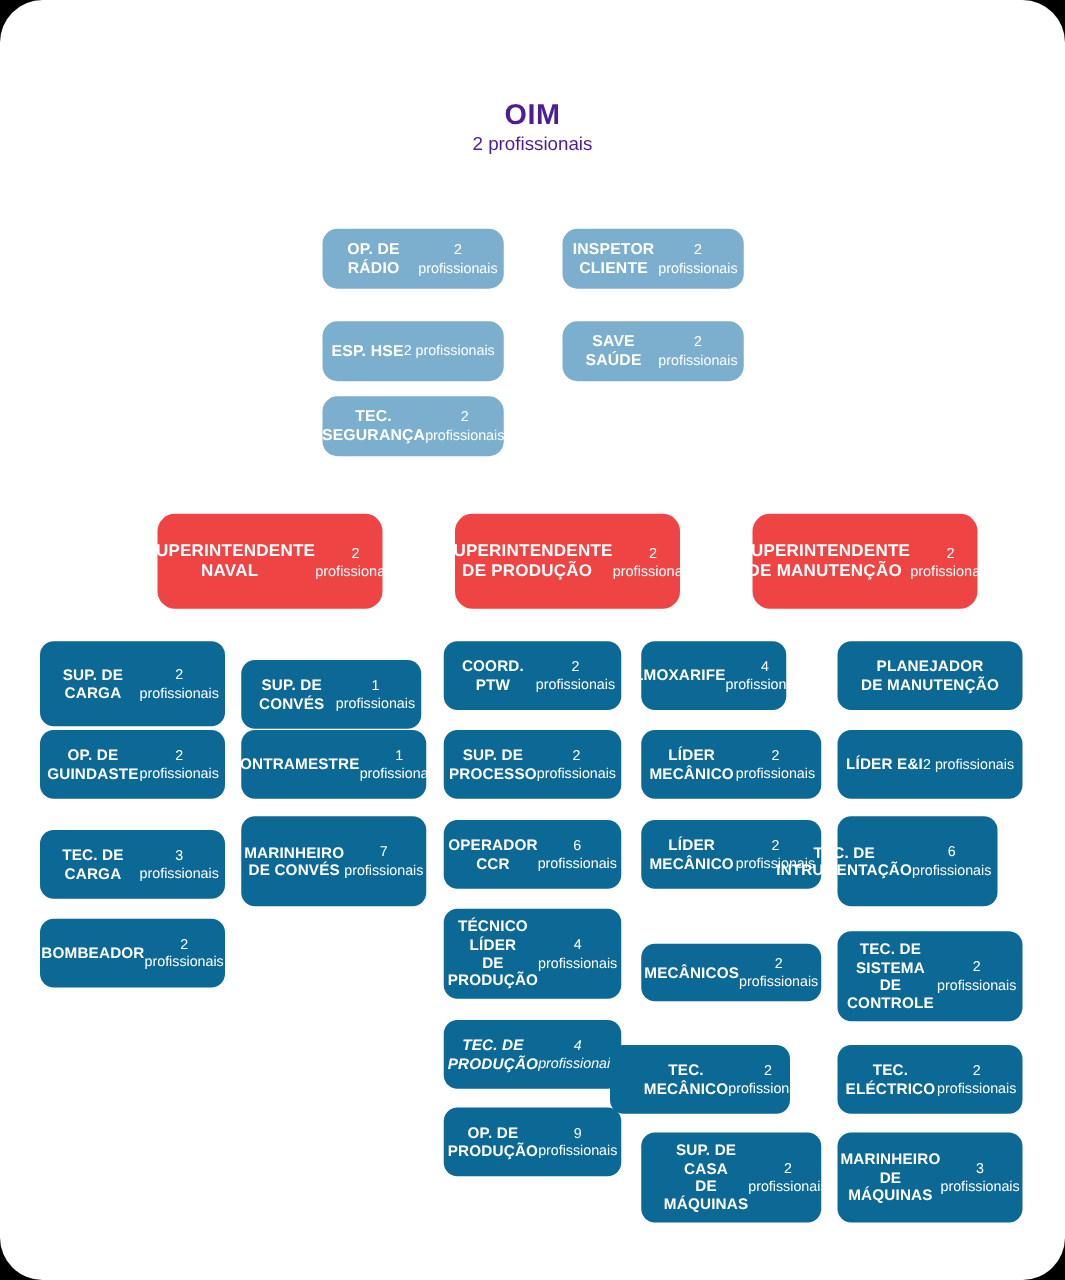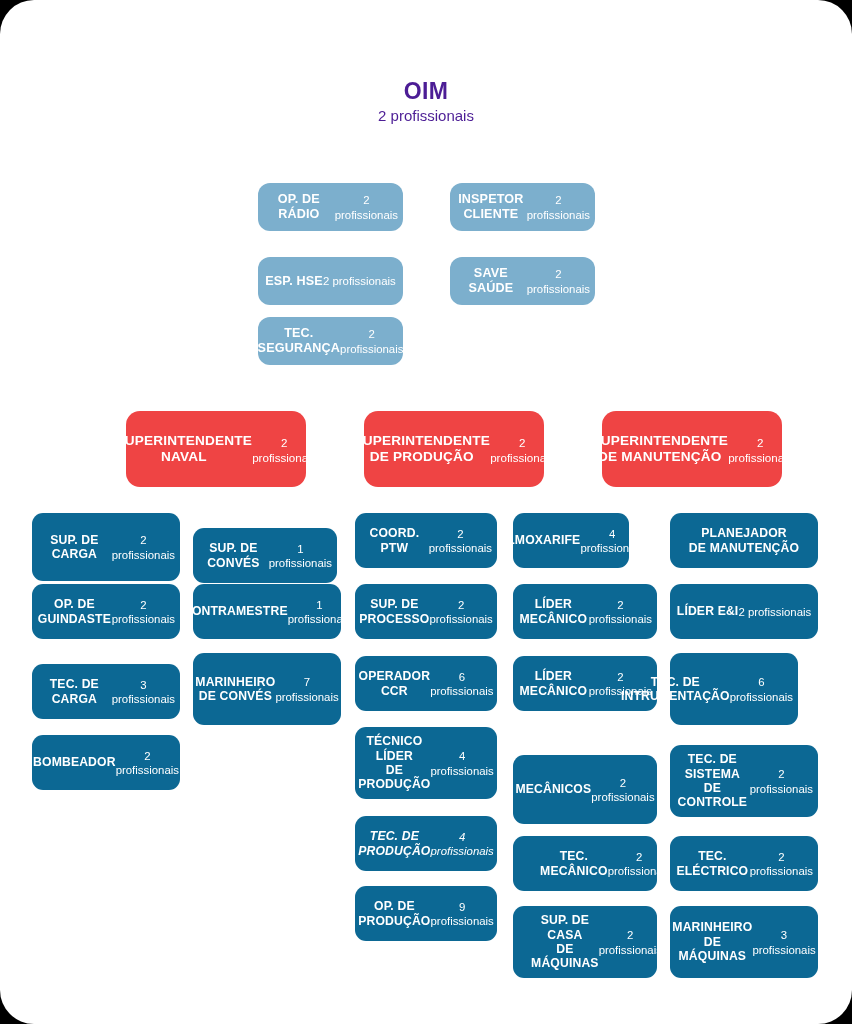--- a/index.html
+++ b/index.html
@@ -187,25 +187,25 @@
         <div class="n-count">4 profissionais</div>
       </div>
       <div class="node unit" style="left: 513px; top: 584px; width: 144px; height: 55px;">
         <div class="n-title">LÍDER MECÂNICO</div>
         <div class="n-count">2 profissionais</div>
       </div>
       <div class="node unit" style="left: 513px; top: 656px; width: 144px; height: 55px;">
         <div class="n-title">LÍDER MECÂNICO</div>
         <div class="n-count">2 profissionais</div>
       </div>
-      <div class="node unit" style="left: 513px; top: 755px; width: 144px; height: 69px;">
+      <div class="node unit" style="left: 513px; top: 755px; width: 144px; height: 46px;">
         <div class="n-title">MECÂNICOS</div>
         <div class="n-count">2 profissionais</div>
       </div>
-      <div class="node unit" style="left: 513px; top: 836px; width: 144px; height: 55px; padding-left: 46px;">
+      <div class="node unit" style="left: 488px; top: 836px; width: 144px; height: 55px; padding-left: 46px;">
         <div class="n-title">TEC. MECÂNICO</div>
         <div class="n-count">2 profissionais</div>
       </div>
       <div class="node unit" style="left: 513px; top: 906px; width: 144px; height: 72px; padding-left: 28px;">
         <div class="n-title">SUP. DE CASA
 DE MÁQUINAS</div>
         <div class="n-count">2 profissionais</div>
       </div>
       <div class="node unit empty-count" style="left: 670px; top: 513px; width: 148px; height: 55px;">
         <div class="n-title">PLANEJADOR

